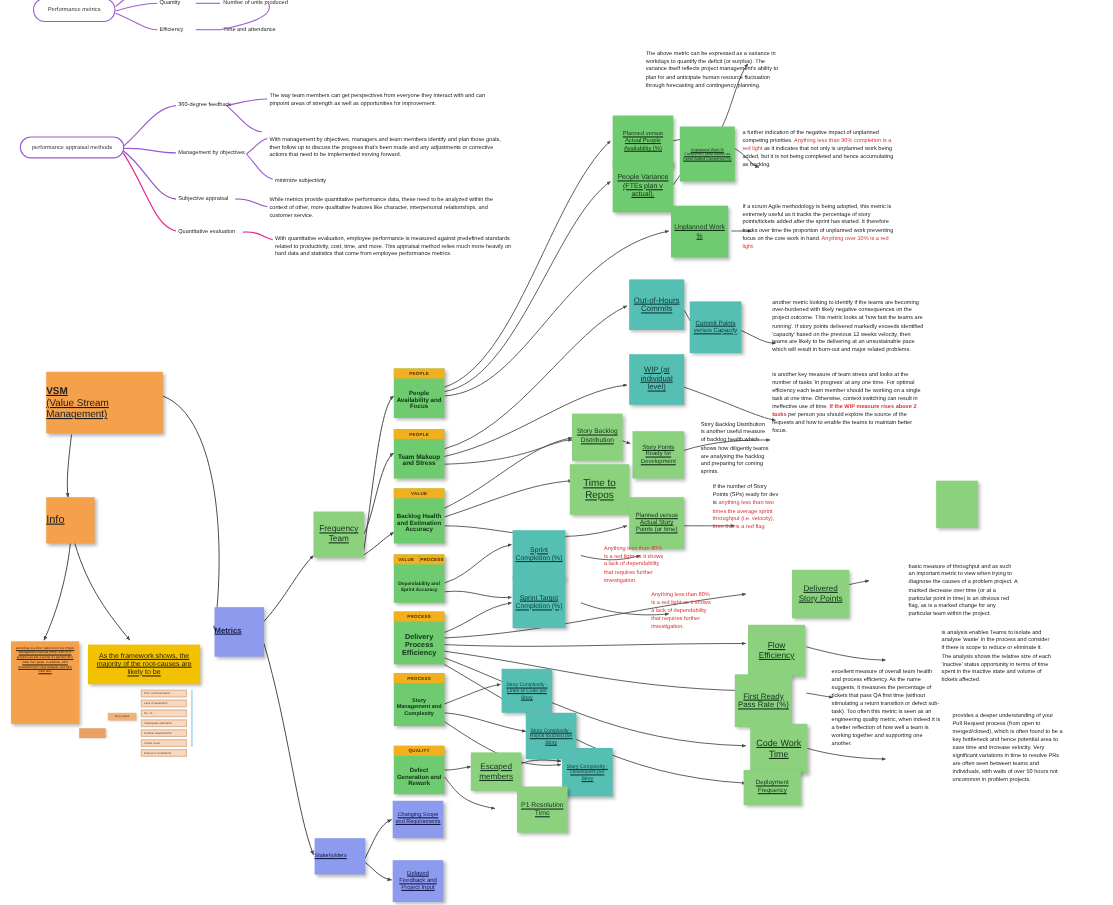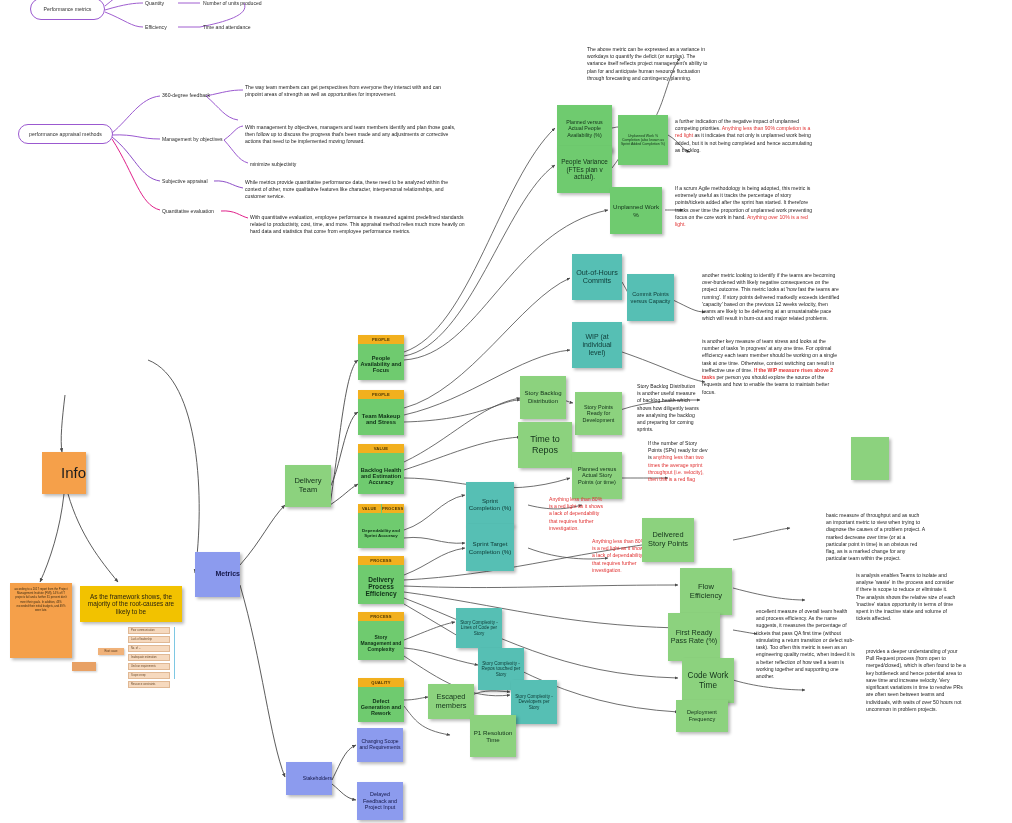--- a/index.html
+++ b/index.html
@@ -1,22 +1,22 @@
 <!DOCTYPE html>
 <html><head>
 <meta charset="utf-8">
 <style>
   html,body{margin:0;padding:0;background:#ffffff;}
   body{width:1012px;height:823px;position:relative;overflow:hidden;
        font-family:"Liberation Sans","DejaVu Sans",sans-serif;color:#1a1a2e;}
   #canvas{position:absolute;inset:0;width:1012px;height:823px;}
   #wires{position:absolute;left:0;top:0;width:1012px;height:823px;pointer-events:none;}
   .node{position:absolute;box-sizing:border-box;text-align:center;
-        display:flex;flex-direction:column;align-items:flex-end;justify-content:center;
-        box-shadow:2px 2px 3px rgba(0,0,0,.28);line-height:1.18;}
+        display:flex;flex-direction:column;align-items:flex-start;justify-content:center;
+        box-shadow:2px 2px 3px rgba(0,0,0,.28);line-height:1.18;text-decoration:underline;}
   .orange{background:#F5A04A;color:#1c1c1c;}
   .orange-note{background:#F5A04A;color:#3a2a12;}
   .yellow{background:#F2C200;color:#2b2410;}
   .blue{background:#8C9BEE;color:#15184a;font-weight:bold;}
   .green{background:#6FCB6F;color:#13321a;}
   .green-lt{background:#8CD27E;color:#13321a;}
   .teal{background:#56BFB4;color:#0e3a36;}
   .tagbox{background:#6FCB6F;color:#0f3117;display:block;padding:0;
           box-shadow:2px 2px 3px rgba(0,0,0,.28);}
   .tagrow{display:flex;gap:1px;height:9px;}
@@ -156,21 +156,26 @@
   <div class="lbl" style="left:162px;top:92px;">360-degree feedback</div>
   <div class="note" style="left:245px;top:84px;width:215px;">The way team members can get perspectives from everyone they interact with and can pinpoint areas of strength as well as opportunities for improvement.</div>
   <div class="lbl" style="left:162px;top:136px;">Management by objectives</div>
   <div class="note" style="left:245px;top:124px;width:215px;">With management by objectives, managers and team members identify and plan those goals, then follow up to discuss the progress that's been made and any adjustments or corrective actions that need to be implemented moving forward.</div>
   <div class="note" style="left:250px;top:161px;width:200px;">minimize subjectivity</div>
   <div class="lbl" style="left:162px;top:178px;">Subjective appraisal</div>
   <div class="note" style="left:245px;top:179px;width:215px;">While metrics provide quantitative performance data, these need to be analyzed within the context of other, more qualitative features like character, interpersonal relationships, and customer service.</div>
   <div class="lbl" style="left:162px;top:208px;">Quantitative evaluation</div>
   <div class="note" style="left:250px;top:214px;width:215px;">With quantitative evaluation, employee performance is measured against predefined standards related to productivity, cost, time, and more. This appraisal method relies much more heavily on hard data and statistics that come from employee performance metrics.</div>
 
-  <div class="node orange" style="left:42px;top:452px;width:44px;height:42px;font-size:15px;">
+  <div class="node orange" style="left:42px;top:338px;width:106px;height:56px;font-size:9px;">
+    <b>VSM</b>
+    <span>(Value Stream</span>
+    <span>Management)</span>
+  </div>
+  <div class="node orange" style="left:42px;top:452px;width:44px;height:42px;font-size:10px;">
     <span>Info</span>
   </div>
   <div class="node blue" style="left:195px;top:552px;width:45px;height:45px;font-size:7px;">
     <span>Metrics</span>
   </div>
   <div class="node orange-note" style="left:10px;top:583px;width:62px;height:75px;font-size:2.8px;padding:4px;
               line-height:1.5;justify-content:flex-start;">
     <span>according to a 2017 report from the Project Management Institute (PMI), 14% of IT projects fail and a further 31 percent don't meet their goals. In addition, 43% exceeded their initial budgets, and 49% were late.</span>
   </div>
   <div class="node yellow" style="left:80px;top:586px;width:102px;height:36px;font-size:6.4px;padding:3px;">
@@ -186,21 +191,21 @@
     <div class="cell">Scope creep</div>
     <div class="cell">Resource constraints</div>
     <div class="bar" style="height:52px;right:-5px;"></div>
   </div>
   <div class="mininode" style="left:98px;top:648px;width:26px;height:7px;">
     <span>Root cause</span>
   </div>
   <div class="mininode" style="left:72px;top:662px;width:24px;height:9px;background:#E8A165;"></div>
 
   <div class="node green-lt" style="left:285px;top:465px;width:46px;height:42px;font-size:7.5px;">
-    <span>Delivery Team</span>
+    <span>Frequency Team</span>
   </div>
 
   <div class="tagbox" style="position:absolute;left:358px;top:335px;width:46px;height:45px;">
     <div class="tagrow">
       <div class="tag">PEOPLE</div>
     </div>
     <div class="tagbody" style="height:36px;font-size:5.6px;">People Availability and Focus</div>
   </div>
 
   <div class="tagbox" style="position:absolute;left:358px;top:390px;width:46px;height:45px;">
@@ -326,21 +331,21 @@
   <div class="node teal" style="left:511px;top:680px;width:46px;height:44px;font-size:4.6px;padding:2px;">
     <span>Story Complexity - Developers per Story</span>
   </div>
   <div class="node green-lt" style="left:428px;top:684px;width:46px;height:35px;font-size:7.4px;padding:2px;">
     <span>Escaped members</span>
   </div>
   <div class="node green-lt" style="left:470px;top:715px;width:46px;height:42px;font-size:6.2px;padding:2px;">
     <span>P1 Resolution Time</span>
   </div>
 
-  <div class="node green-lt" style="left:642px;top:518px;width:52px;height:44px;font-size:7.4px;padding:2px;">
+  <div class="node green-lt" style="left:720px;top:518px;width:52px;height:44px;font-size:7.4px;padding:2px;">
     <span>Delivered Story Points</span>
   </div>
   <div class="node green-lt" style="left:680px;top:568px;width:52px;height:47px;font-size:7.6px;padding:2px;">
     <span>Flow Efficiency</span>
   </div>
   <div class="node green-lt" style="left:668px;top:613px;width:52px;height:48px;font-size:7.2px;padding:2px;">
     <span>First Ready Pass Rate (%)</span>
   </div>
   <div class="node green-lt" style="left:682px;top:658px;width:52px;height:45px;font-size:8.2px;padding:2px;">
     <span>Code Work Time</span>

